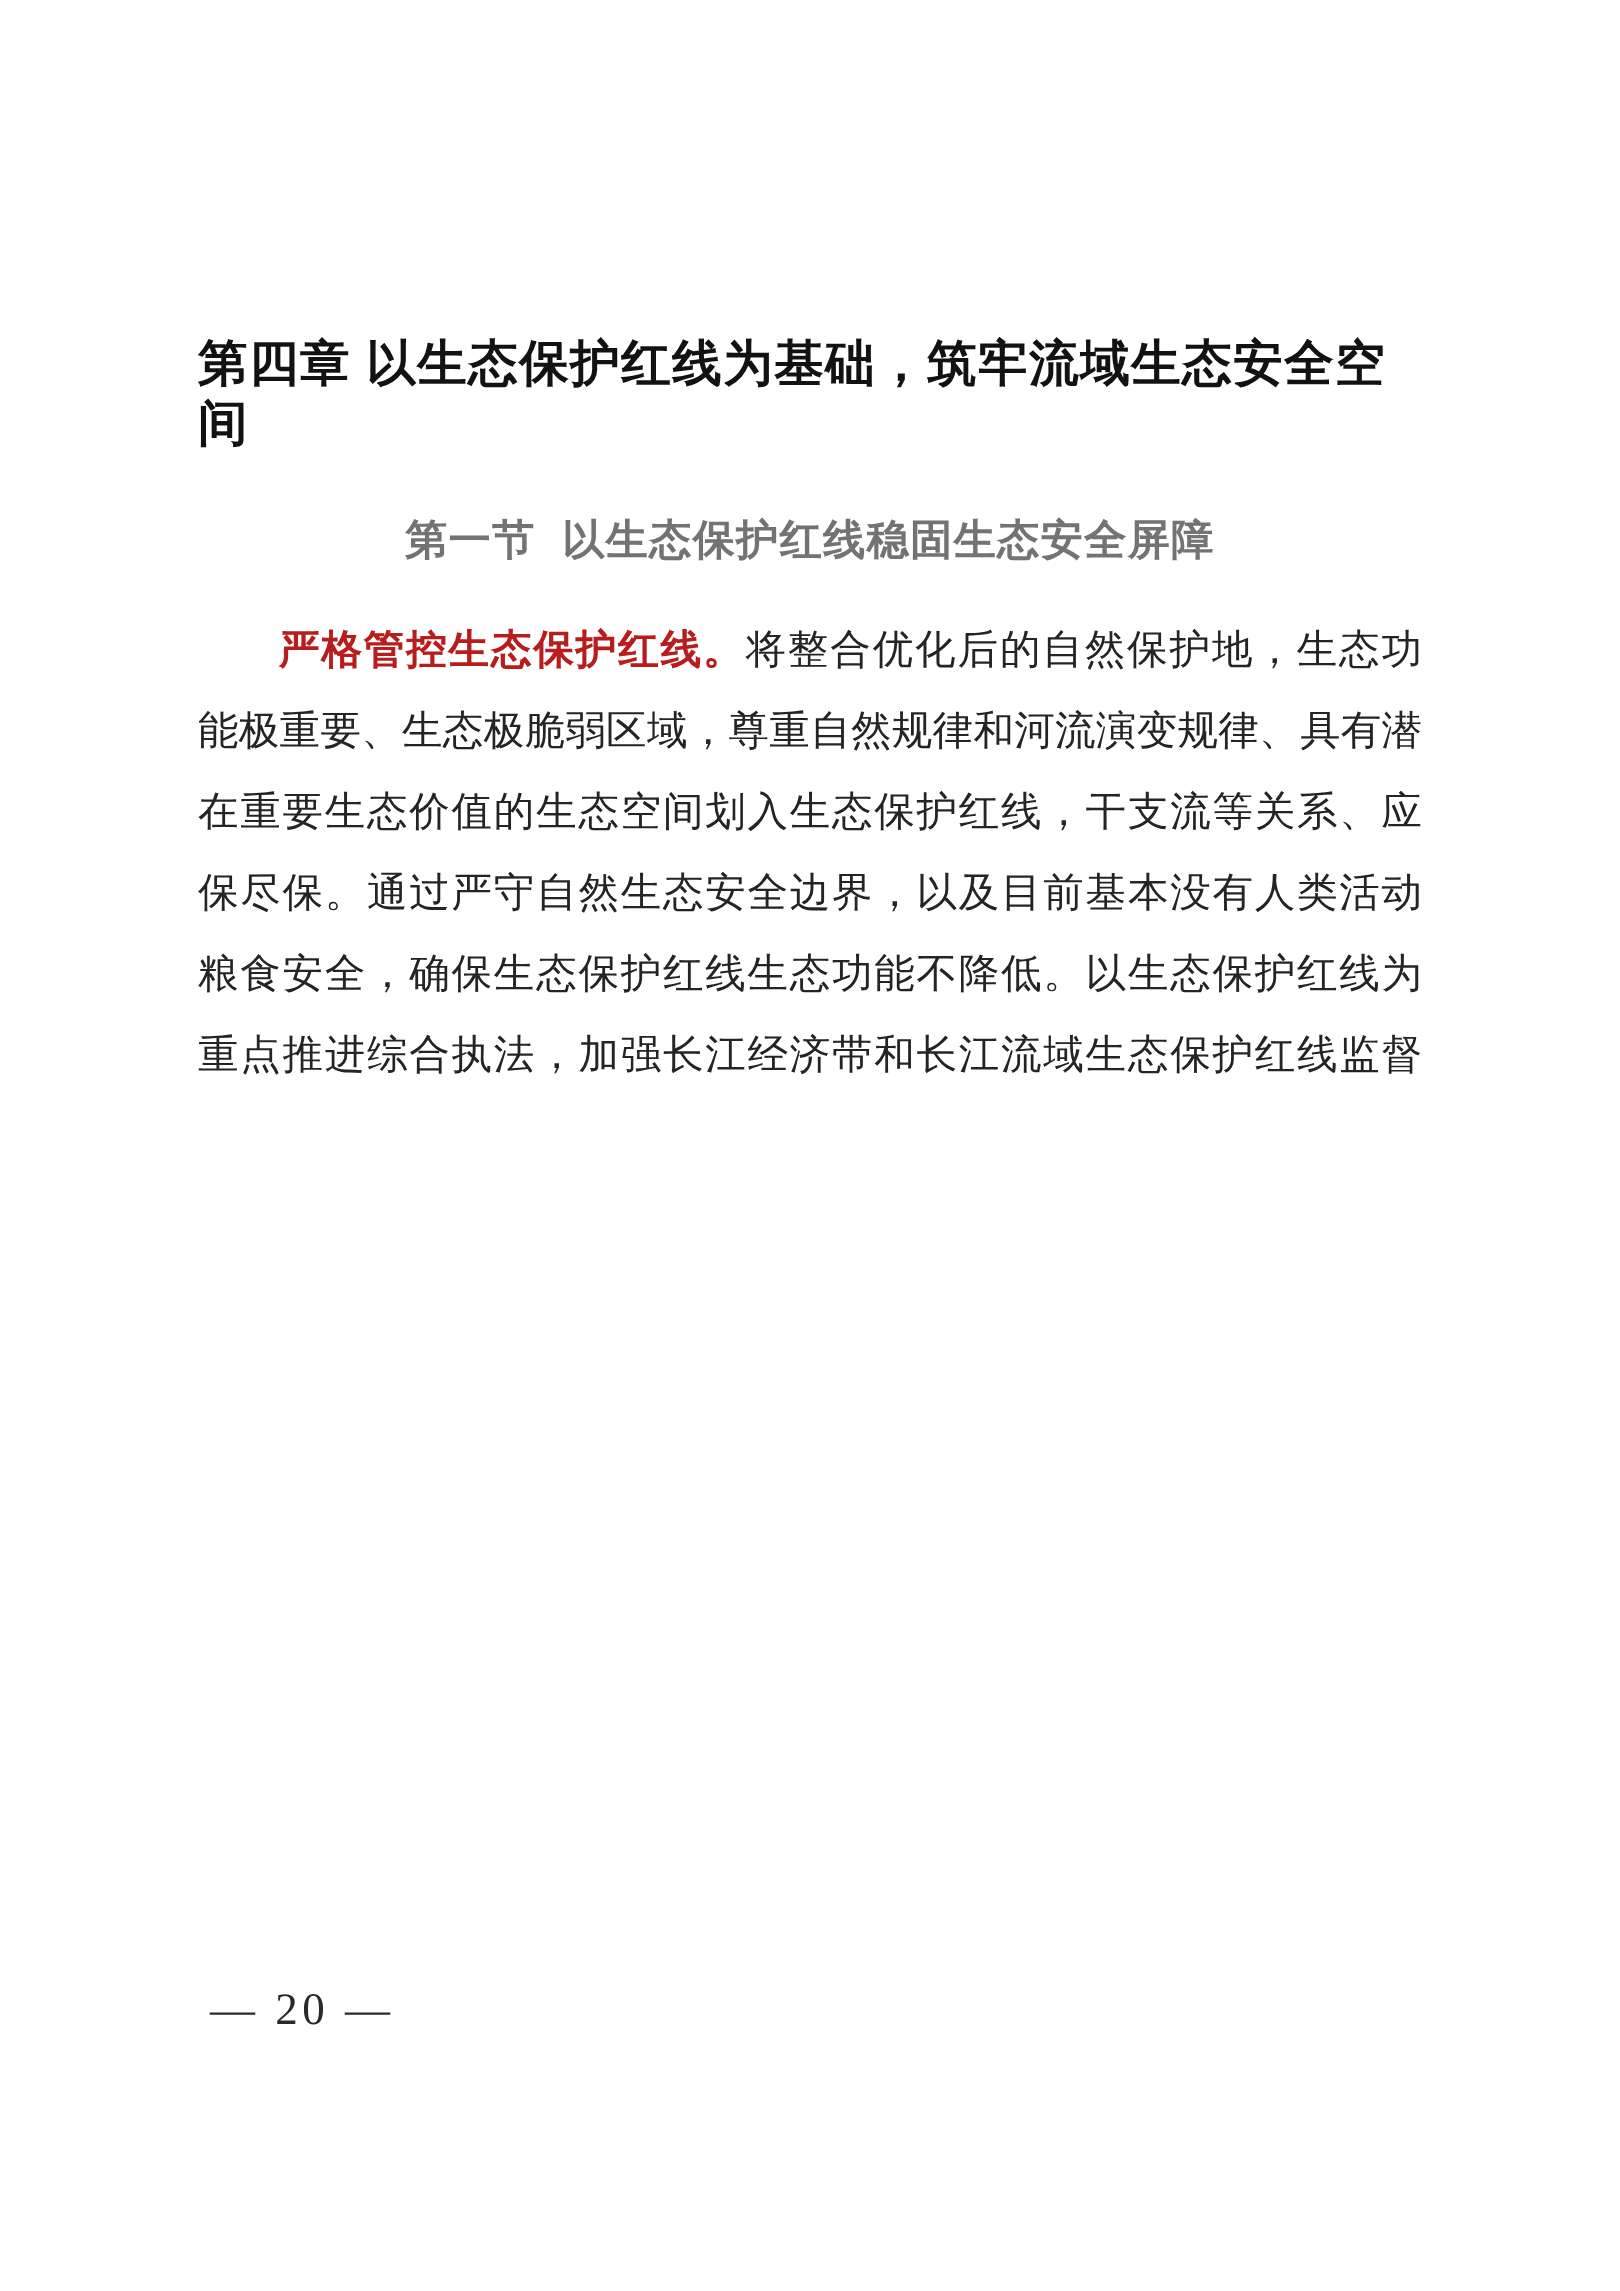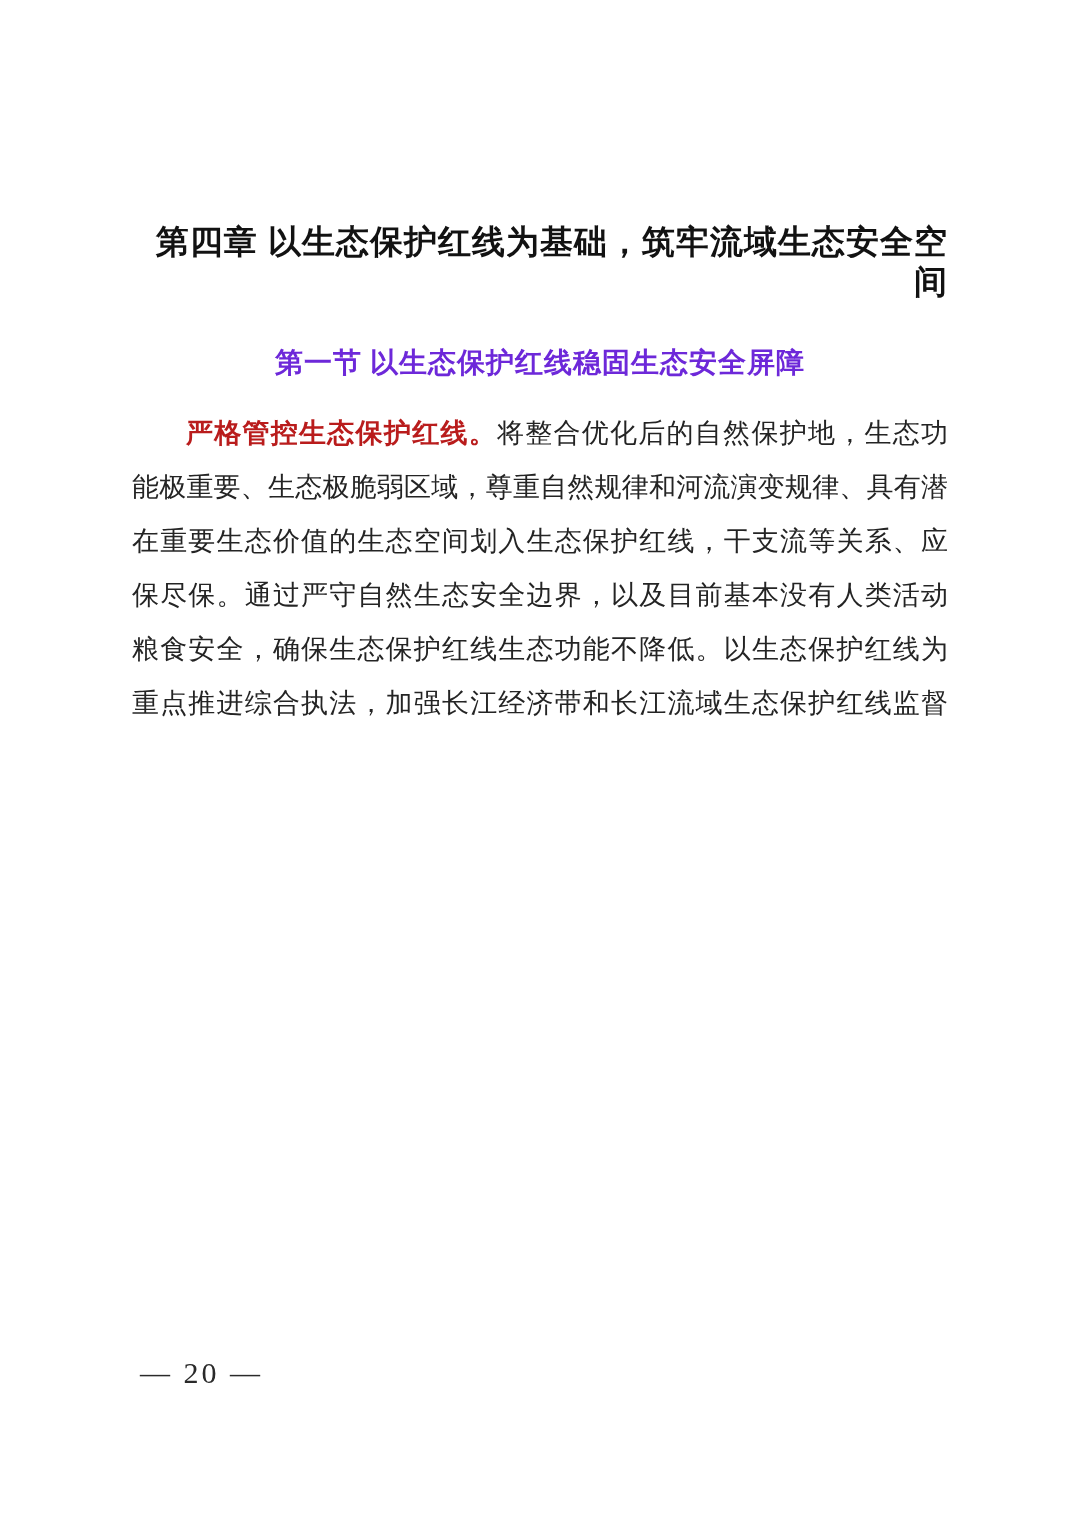--- a/index.html
+++ b/index.html
@@ -18,57 +18,57 @@
     font-family: "Liberation Serif", serif;
     color: #1f1f1f;
     overflow: hidden;
   }
   .chapter-title {
     margin: 0 0 40px 0;
     font-family: "Liberation Sans", sans-serif;
     font-weight: 700;
     font-size: 33px;
     line-height: 40px;
-    text-align: right;
+    text-align: left;
     color: #121212;
     letter-spacing: 1px;
   }
   .para {
     font-size: 27px;
     line-height: 54px;
     color: #242424;
   }
   .line {
     text-align: justify;
     text-align-last: left;
   }
   .line.fill {
     text-align-last: justify;
   }
   .line.indent {
     text-indent: 54px;
   }
   .section-title {
     margin: 8px 0 22px 0;
-    font-family: Liberation Serif, serif;
+    font-family: Liberation Mono, monospace;
     font-weight: 700;
     font-size: 28px;
     line-height: 42px;
     text-align: center;
-    color: #6d28d9;
+    color: #737373;
     letter-spacing: 1px;
   }
   .lead {
     font-weight: 700;
     color: #b91c1c;
   }
   .page-footer {
     position: absolute;
     left: 140px;
-    top: 1353px;
+    top: 1320px;
     font-family: "Liberation Serif", serif;
     font-size: 30px;
     line-height: 40px;
     color: #2a2a2a;
     letter-spacing: 3px;
   }
 </style>
 </head>
 <body>
 

